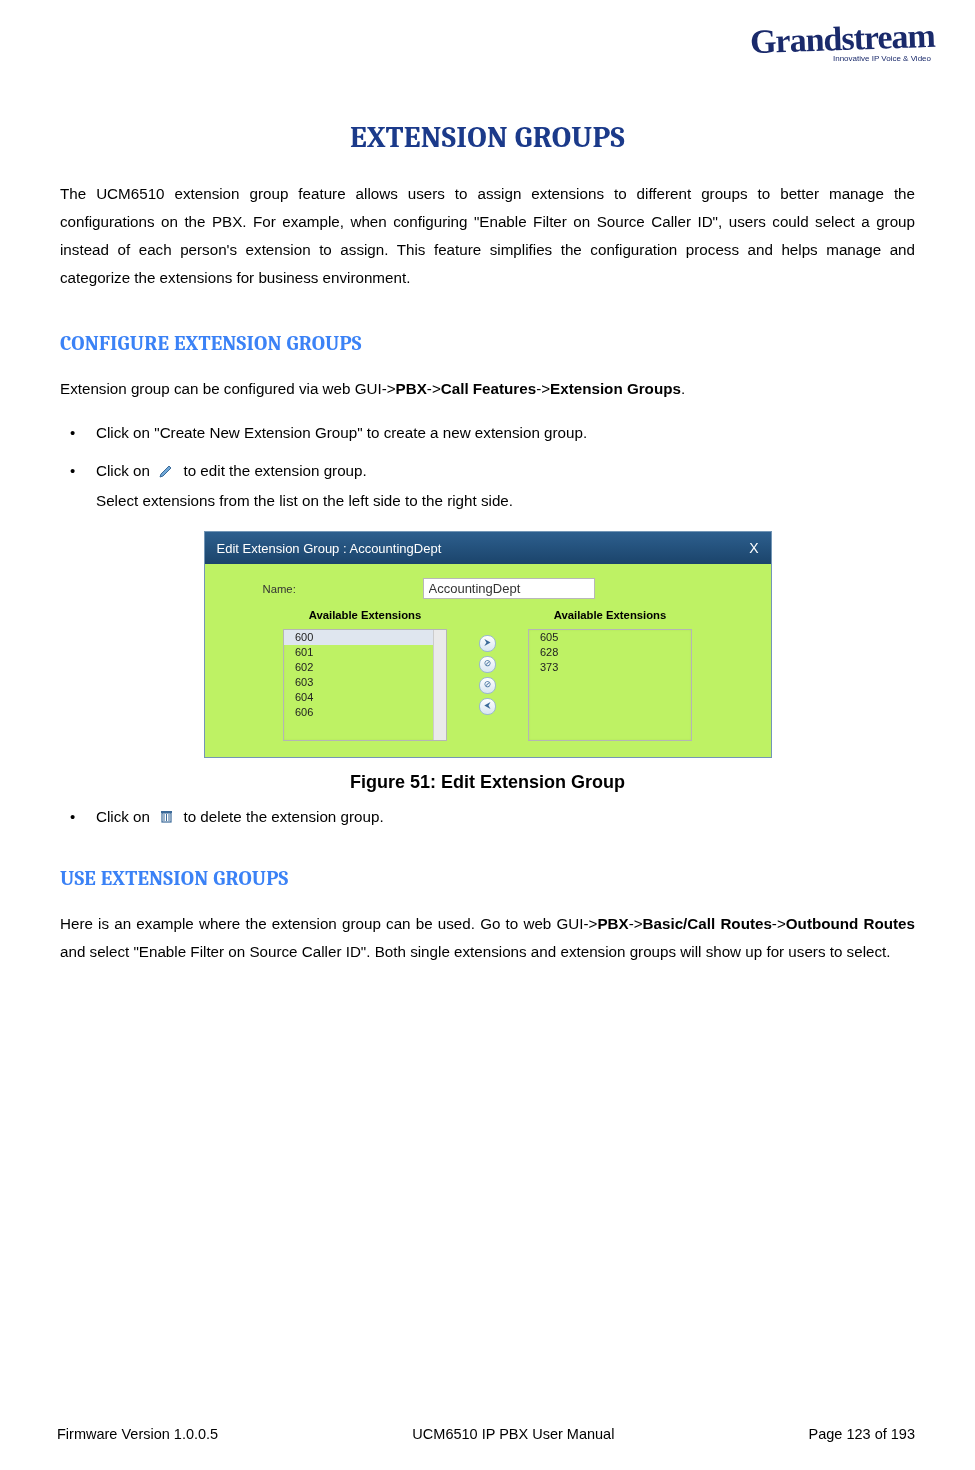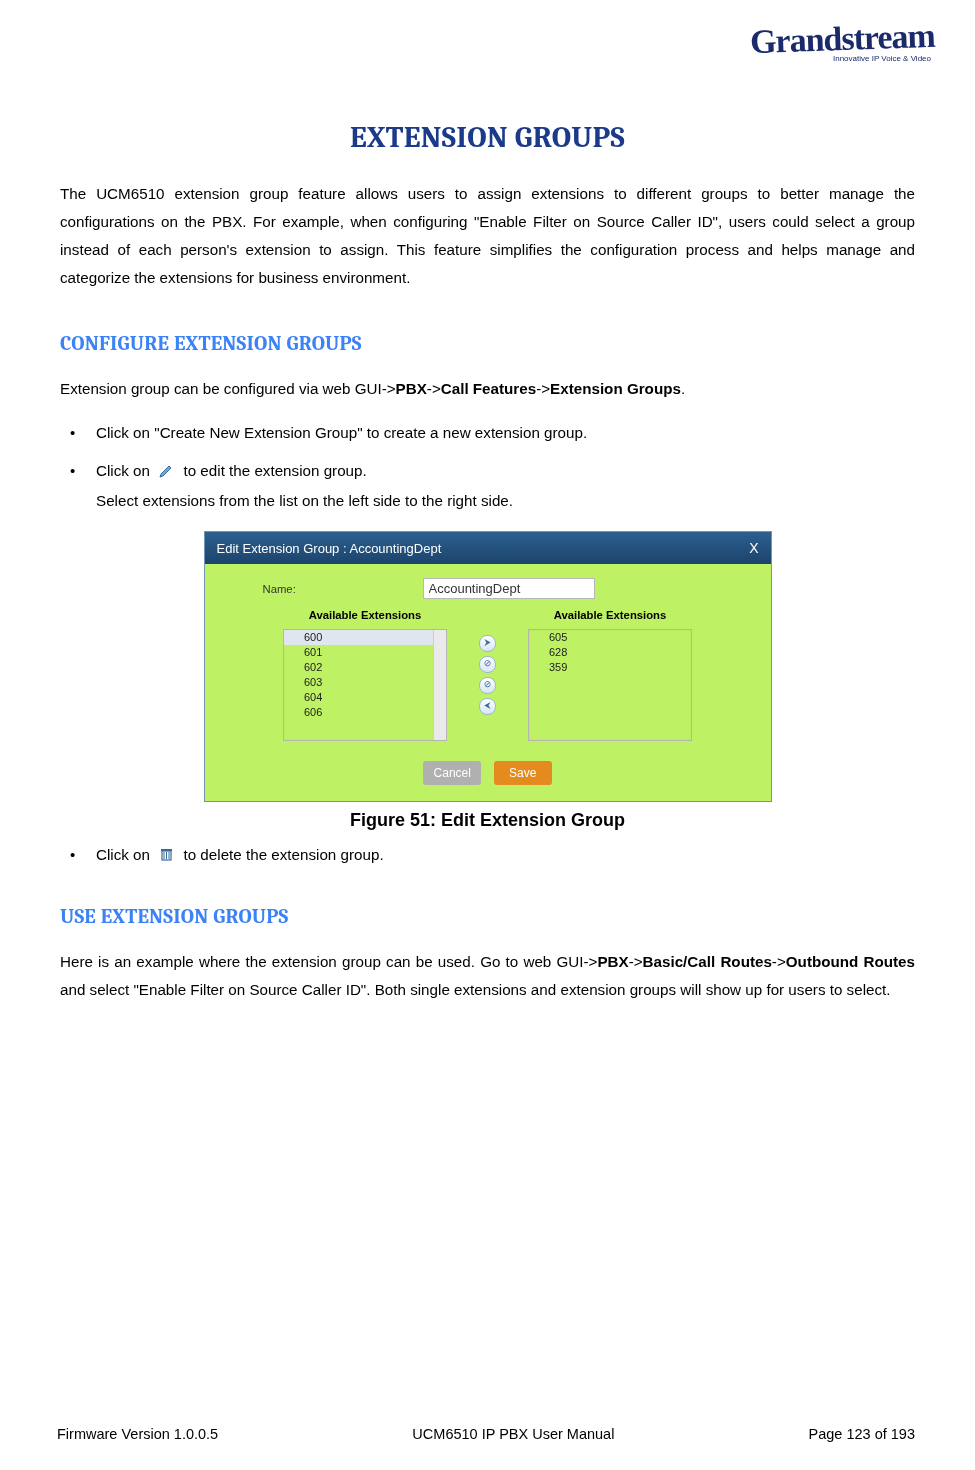--- a/index.html
+++ b/index.html
@@ -96,21 +96,21 @@
       vertical-align: -3px;
       margin: 0 4px;
       background: #fff;
       position: relative;
     }
     .edit-icon svg { width: 17px; height: 17px; }
     .trash-icon svg { width: 17px; height: 17px; }
     .bold { font-weight: bold; }
 
     
-    .dialog-wrap { display: flex; justify-content: center; margin: 20px 0 8px 0; }
+    .dialog-wrap { display: flex; justify-content: center; margin: 20px 0 14px 0; }
     .dialog {
       width: 566px;
       border: 1px solid #7396b6;
       box-shadow: 0 0 0 1px rgba(0,0,0,0.04) inset;
       font-family: Arial, sans-serif;
     }
     .dlg-titlebar {
       height: 32px;
       background: linear-gradient(#2d5f8e,#1b446b);
       color: #fff;
@@ -148,21 +148,21 @@
       width: 162px;
       height: 110px;
       border: 1px solid #b5b5b5;
       overflow: hidden;
       box-shadow: inset 0 0 2px rgba(0,0,0,0.08);
     }
     .listbox .item {
       font-size: 11px;
       height: 15px;
       line-height: 15px;
-      padding: 0 20px;
+      padding: 0 11px;
       color: #222;
     }
     .listbox .item.sel { background: #dfe6ef; }
     .listbox .scrolltrack {
       float: right;
       width: 12px;
       height: 100%;
       background: #eaeaea;
       border-left: 1px solid #ccc;
     }
@@ -278,27 +278,23 @@
             <div class="mbtn">⮞</div>
             <div class="mbtn">⊘</div>
             <div class="mbtn">⊘</div>
             <div class="mbtn">⮜</div>
           </div>
           <div class="col">
             <div class="col-hdr">Available Extensions</div>
             <div class="listbox">
               <div class="item">605</div>
               <div class="item">628</div>
-              <div class="item">359</div>
+              <div class="item">373</div>
             </div>
           </div>
-        </div>
-        <div class="dlg-buttons">
-          <button class="btn-cancel">Cancel</button>
-          <button class="btn-save">Save</button>
         </div>
       </div>
     </div>
   </div>
 
   <div class="caption">Figure 51: Edit Extension Group</div>
 
   <ul class="bullets">
     <li>
       <span>Click on </span>

